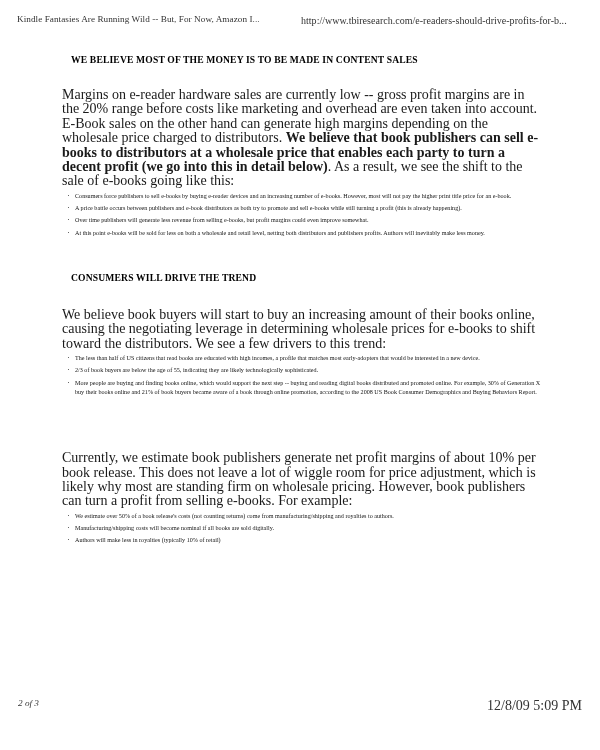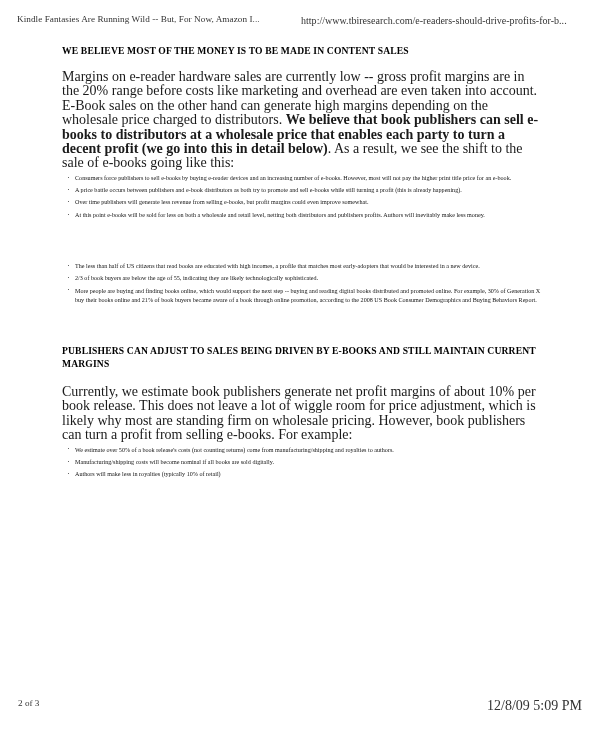--- a/index.html
+++ b/index.html
@@ -54,21 +54,21 @@
   }
   .content {
     margin: 0 56px 0 62px;
   }
 
   h2.section-heading {
     font-size: 9.6px;
     font-weight: bold;
     letter-spacing: 0.15px;
     line-height: 13px;
-    margin: 0;
+    margin: 9px;
     text-transform: uppercase;
     color: #000;
   }
 
   p.body-par {
     font-size: 14px;
     line-height: 14.4px;
     margin: 0;
     text-align: left;
     color: #1a1a1a;
@@ -116,20 +116,21 @@
     left: 0;
     width: 600px;
     height: 14px;
   }
   .print-footer .pf-page {
     position: absolute;
     left: 18px;
     top: 0;
     font-size: 9.2px;
     color: #333;
+    font-style: italic;
   }
   .print-footer .pf-time {
     position: absolute;
     right: 18px;
     top: 0;
     font-size: 14px;
     color: #333;
     white-space: nowrap;
   }
 </style>
@@ -152,35 +153,36 @@
     <div class="sp-par-to-list"></div>
     <ul class="bullets">
       <li>Consumers force publishers to sell e-books by buying e-reader devices and an increasing number of e-books.  However, most will not pay the higher print title price for an e-book.</li>
       <li>A price battle occurs between publishers and e-book distributors as both try to promote and sell e-books while still turning a profit (this is already happening).</li>
       <li>Over time publishers will generate less revenue from selling e-books, but profit margins could even improve somewhat.</li>
       <li>At this point e-books will be sold for less on both a wholesale and retail level, netting both distributors and publishers profits.   Authors will inevitably make less money.</li>
     </ul>
 
     <div class="sp-list-to-head"></div>
 
+    <h2 class="section-heading">CONSUMERS WILL DRIVE THE TREND</h2>
     <div class="sp-head-to-par"></div>
 
+    <p class="body-par">We believe book buyers will start to buy an increasing amount of their books online, causing the negotiating leverage in determining wholesale prices for e-books to shift toward the distributors.  We see a few drivers to this trend:</p>
 
     <div class="sp-par-to-list"></div>
     <ul class="bullets">
       <li>The less than half of US citizens that read books are educated with high incomes, a profile that matches most early-adopters that would be interested in a new device.</li>
       <li>2/3 of book buyers are below the age of 55, indicating they are likely technologically sophisticated.</li>
       <li>More people are buying and finding books online, which would support the next step -- buying and reading digital books distributed and promoted online.  For example, 30% of Generation X buy their books online and 21% of book buyers became aware of a book through online promotion, according to the 2008 US Book Consumer Demographics and Buying Behaviors Report.</li>
     </ul>
 
     <div class="sp-list-to-par"></div>
 
     <div class="sp-par-to-head"></div>
 
-    <h2 class="section-heading">PUBLISHERS CAN ADJUST TO SALES BEING DRIVEN BY E-BOOKS AND STILL MAINTAIN CURRENT MARGINS</h2>
     <div class="sp-head-to-par"></div>
 
     <p class="body-par">Currently, we estimate book publishers generate net profit margins of about 10% per book release.  This does not leave a lot of wiggle room for price adjustment, which is likely why most are standing firm on wholesale pricing.  However, book publishers can turn a profit from selling e-books.  For example:</p>
 
     <div class="sp-par-to-list"></div>
     <ul class="bullets">
       <li>We estimate over 50% of a book release's costs (not counting returns) come from manufacturing/shipping and royalties to authors.</li>
       <li>Manufacturing/shipping costs will become nominal if all books are sold digitally.</li>
       <li>Authors will make less in royalties (typically 10% of retail)</li>
     </ul>

